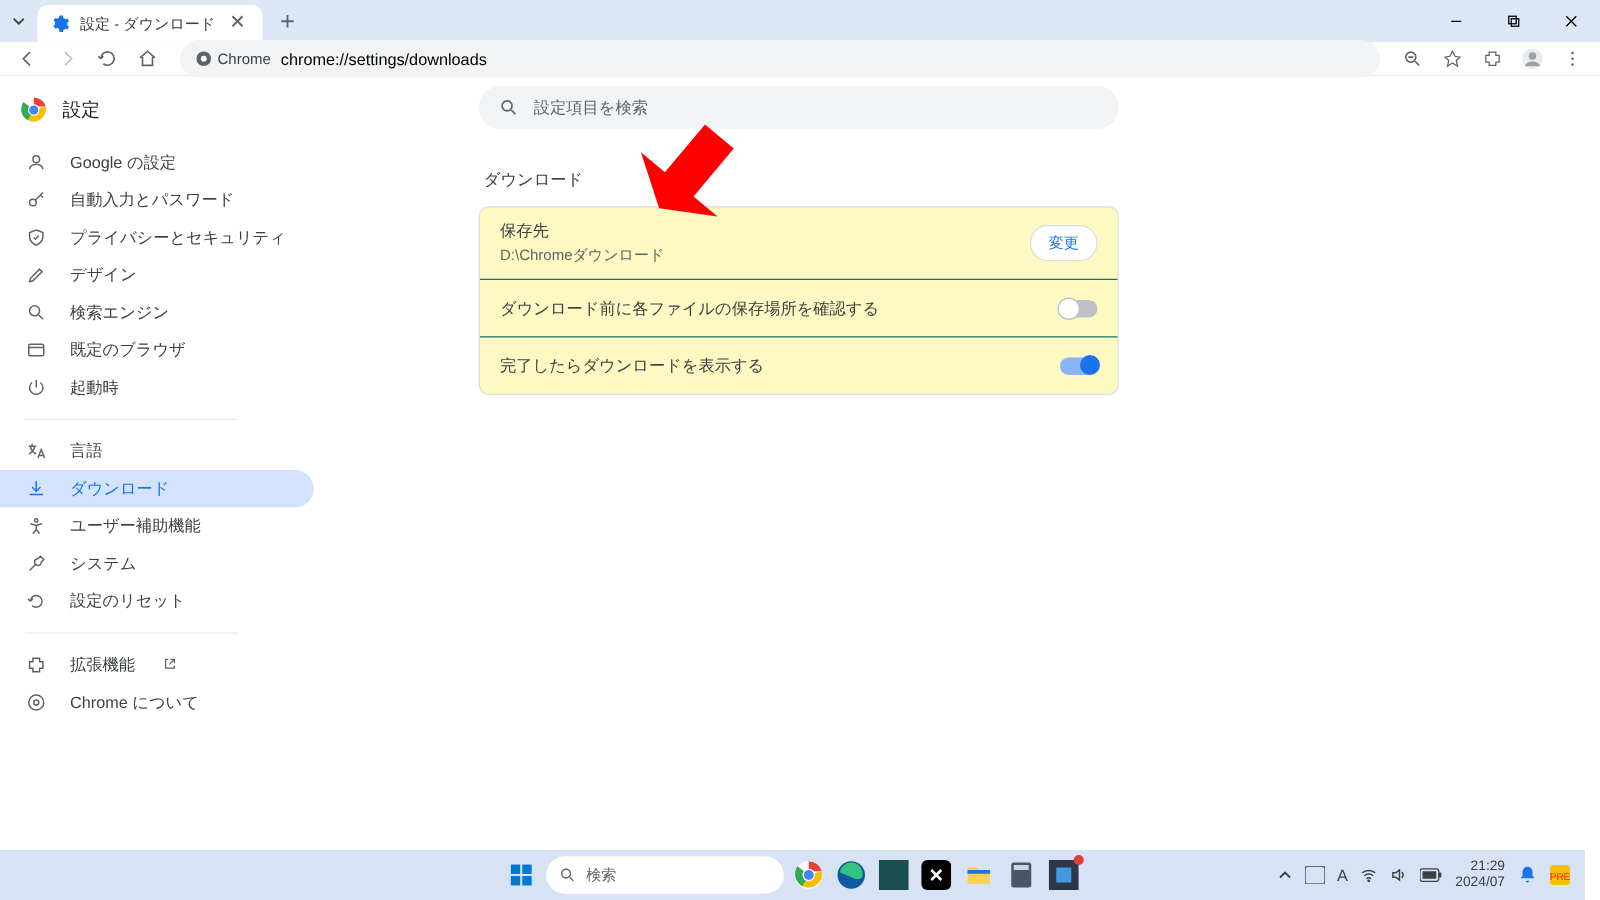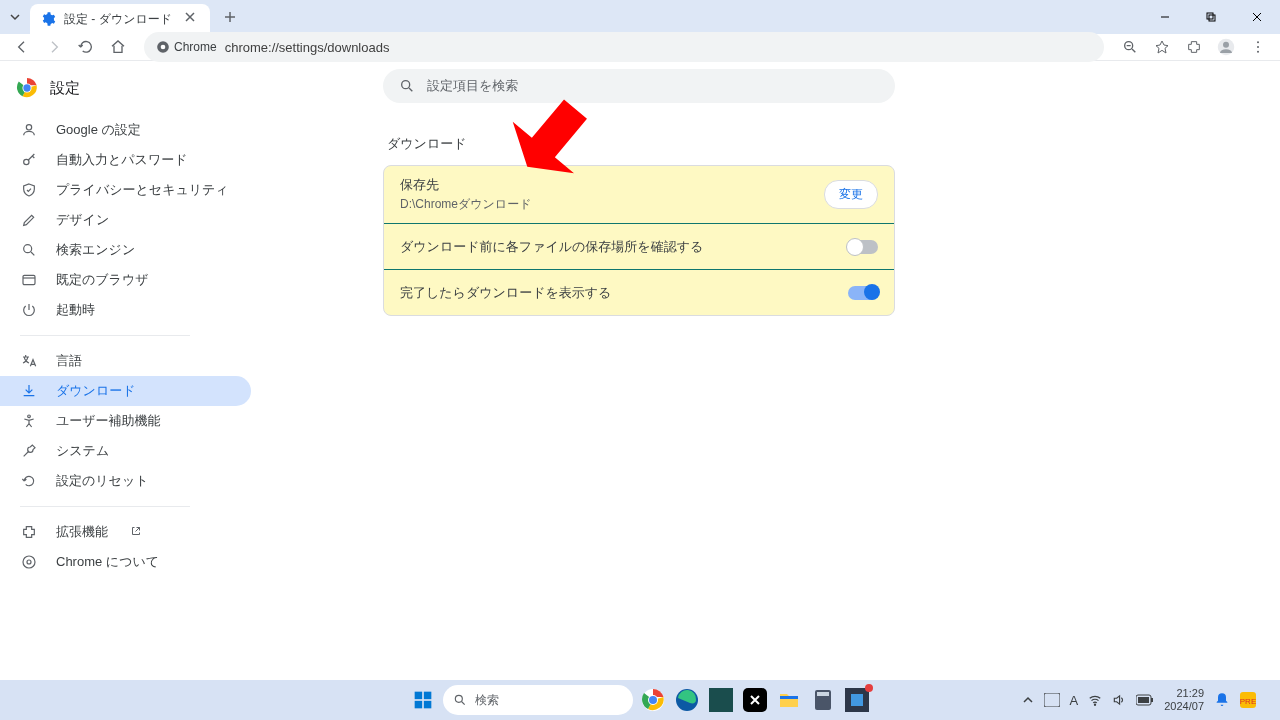--- a/index.html
+++ b/index.html
@@ -15,21 +15,21 @@
 .new-tab { width: 28px; height: 28px; display: flex; align-items: center; justify-content: center; color: #5f6368; margin-left: 6px; }
 .win-controls { margin-left: auto; display: flex; }
 .win-btn { width: 46px; height: 34px; display: flex; align-items: center; justify-content: center; color: #000; }
 
 
 .toolbar { height: 27px; background: #fff; display: flex; align-items: center; padding: 0 8px; gap: 4px; border-bottom: 1px solid #e8eaed; }
 .nav-btn { width: 28px; height: 28px; display: flex; align-items: center; justify-content: center; color: #5f6368; border-radius: 50%; }
 .nav-btn.disabled { color: #bdc1c6; }
 .omnibox { flex: 1; height: 30px; background: #f1f3f4; border-radius: 15px; display: flex; align-items: center; padding: 0 12px; margin: 0 8px; gap: 8px; }
 .omnibox .chrome-chip { display: flex; align-items: center; gap: 4px; font-size: 12px; color: #3c4043; }
-.omnibox .url { font-size: 13px; color: #404040; }
+.omnibox .url { font-size: 13px; color: #000000; }
 .tb-icon { width: 28px; height: 28px; display: flex; align-items: center; justify-content: center; color: #5f6368; }
 
 
 .content { display: flex; height: calc(720px - 34px - 38px - 40px); background: #fff; }
 
 
 .sidebar { width: 255px; padding-top: 8px; }
 .sidebar-header { display: flex; align-items: center; gap: 12px; padding: 8px 20px 16px 16px; }
 .chrome-logo { width: 22px; height: 22px; }
 .sidebar-title { font-size: 15px; color: #202124; }
@@ -54,21 +54,21 @@
 .toggle { width: 30px; height: 14px; border-radius: 8px; position: relative; }
 .toggle.off { background: #bdc1c6; }
 .toggle.off::after { content: ""; position: absolute; width: 16px; height: 16px; background: #fff; border: 1px solid #bdc1c6; border-radius: 50%; left: -2px; top: -2px; }
 .toggle.on { background: #8ab4f8; }
 .toggle.on::after { content: ""; position: absolute; width: 16px; height: 16px; background: #1a73e8; border-radius: 50%; right: -2px; top: -2px; }
 
 
 .arrow { position: absolute; left: 498px; top: 76px; pointer-events: none; }
 
 
-.taskbar { position: absolute; bottom: 0; left: 0; right: 0; height: 40px; background: #d7e2f4; display: flex; align-items: center; padding: 0 24px; }
+.taskbar { position: absolute; bottom: 0; left: 0; right: 12px; height: 40px; background: #d7e2f4; display: flex; align-items: center; padding: 0 12px; }
 .taskbar-center { position: absolute; left: 50%; transform: translateX(-50%); display: flex; align-items: center; gap: 6px; }
 .tb-search { width: 190px; height: 30px; background: #fff; border-radius: 15px; display: flex; align-items: center; padding: 0 10px; gap: 8px; font-size: 12px; color: #5f6368; }
 .tb-app { width: 28px; height: 28px; display: flex; align-items: center; justify-content: center; border-radius: 4px; }
 .tray { margin-left: auto; display: flex; align-items: center; gap: 10px; color: #3c4043; font-size: 11px; }
 .tray .clock { text-align: right; line-height: 1.2; }
 svg { display: block; }
 </style>
 </head>
 <body>
 

